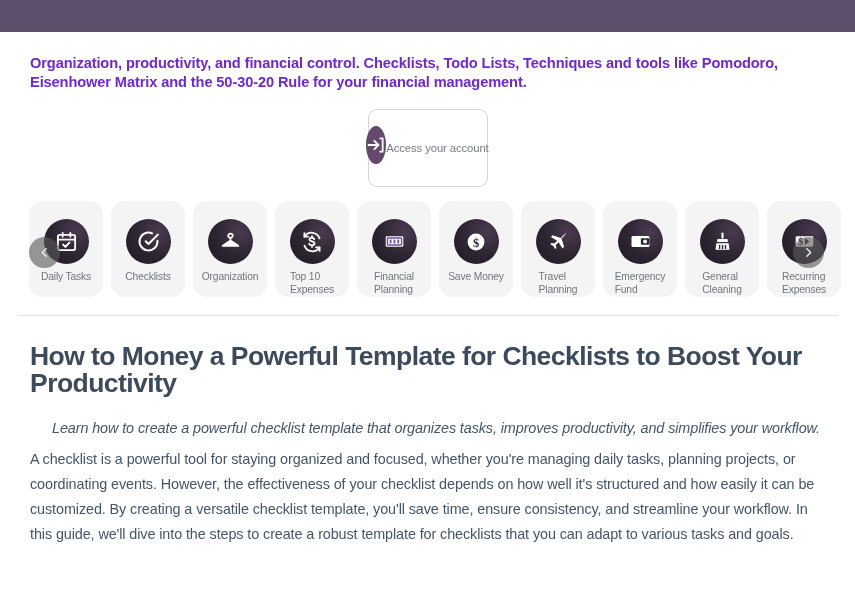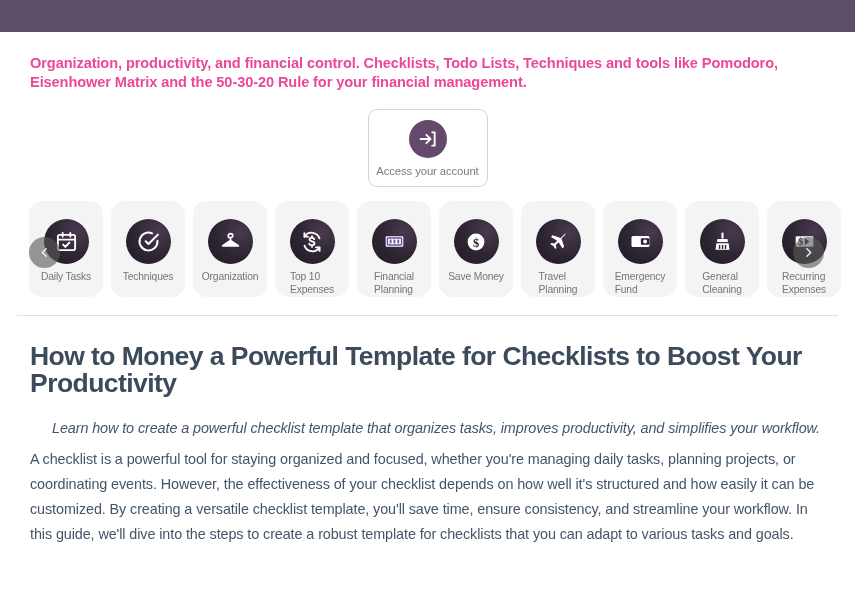--- a/index.html
+++ b/index.html
@@ -19,39 +19,38 @@
     background: #5d4e6b;
   }
 
   
   .tagline {
     margin: 22px 30px 0 30px;
     width: 795px;
     font-size: 14.6px;
     font-weight: 700;
     line-height: 19px;
-    color: #ec4899;
+    color: #6d28d9;
     letter-spacing: -0.1px;
   }
 
   
   .account-row {
     display: flex;
     justify-content: center;
     gap: 22px;
     margin-top: 17px;
   }
   .account-card {
     width: 120px;
     height: 78px;
     border: 1px solid #d6d6da;
     border-radius: 9px;
     background: #ffffff;
     display: flex;
-    flex-direction: column;
     align-items: center;
     justify-content: center;
     cursor: pointer;
   }
   .account-card.strong { border-color: #9a9aa2; }
   .acct-circle {
     width: 38px;
     height: 38px;
     border-radius: 50%;
     background: #65496c;
@@ -226,21 +225,21 @@
       <span class="cat-label">Daily Tasks</span>
     </div>
 
     <div class="cat-card">
       <span class="cat-circle">
         <svg width="25" height="25" viewBox="0 0 24 24" fill="none" stroke="#ffffff" stroke-width="1.9" stroke-linecap="round" stroke-linejoin="round">
           <path d="M20.6 11.3V12a8.6 8.6 0 11-5.1-7.85"></path>
           <path d="M21 5.4L12 14.4l-2.7-2.7"></path>
         </svg>
       </span>
-      <span class="cat-label">Techniques</span>
+      <span class="cat-label">Checklists</span>
     </div>
 
     <div class="cat-card">
       <span class="cat-circle">
         <svg width="23" height="23" viewBox="0 0 24 24" fill="none" stroke="#ffffff" stroke-width="1.8" stroke-linecap="round" stroke-linejoin="round">
           <path d="M12 8.2c-1.4 0-2.4-1-2.4-2.2S10.6 3.8 12 3.8s2.4 1 2.4 2.2c0 1-0.7 1.5-1.5 1.9-0.6.3-.9.6-.9 1.1v1"></path>
           <path d="M12 9.8L3.4 15.6c-.9.6-.5 2 .6 2h16c1.1 0 1.5-1.4.6-2L12 9.8z" fill="#ffffff" stroke="none"></path>
         </svg>
       </span>
       <span class="cat-label">Organization</span>

